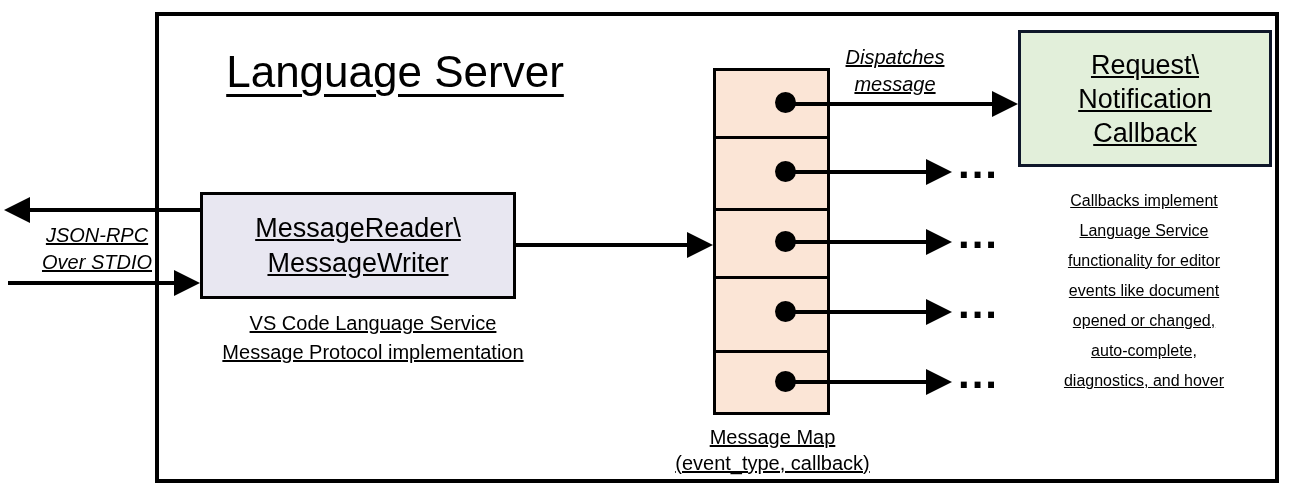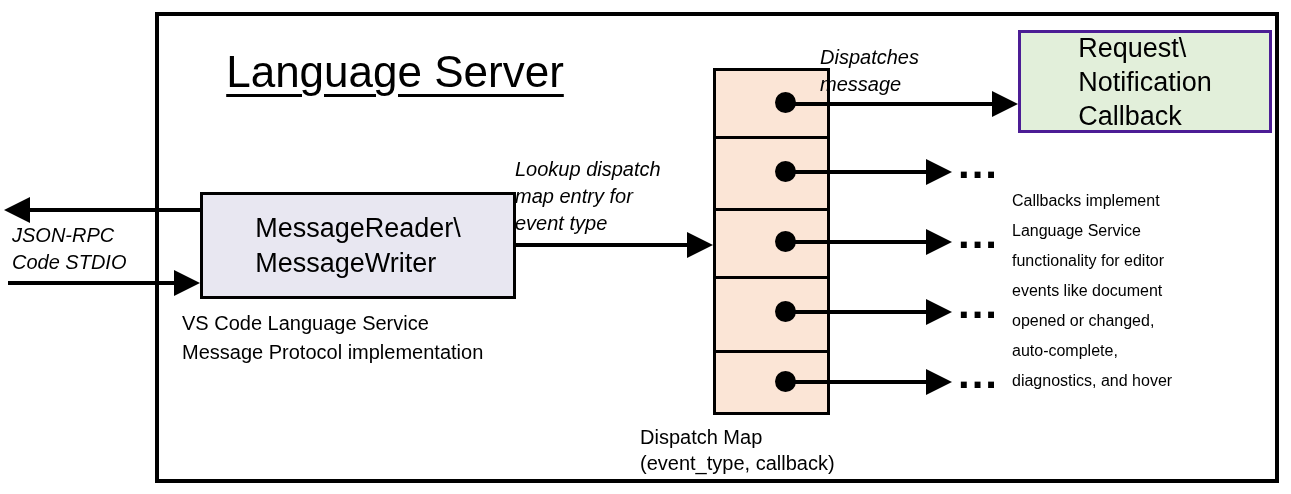--- a/index.html
+++ b/index.html
@@ -6,21 +6,21 @@
   #stage {
     position: relative;
     width: 1291px;
     height: 494px;
     background: #ffffff;
     font-family: "Liberation Sans", sans-serif;
     color: #000;
     overflow: hidden;
   }
   .abs { position: absolute; }
-  .txt { white-space: pre-line; text-align: left; }
+  .txt { white-space: pre-line; text-align: center; text-decoration: underline; }
   .italic { font-style: italic; }
 
   
   #outer-box {
     left: 155px; top: 12px; width: 1124px; height: 471px;
     border: 4px solid #000; box-sizing: border-box;
   }
 
   #diagram-title {
     left: 210px; top: 50px; width: 370px;
@@ -104,22 +104,22 @@
   }
   #ellipsis-2 { top: 143px; }
   #ellipsis-3 { top: 213px; }
   #ellipsis-4 { top: 283px; }
   #ellipsis-5 { top: 353px; }
 
   #dispatches-label { left: 820px; top: 44px; width: 150px; font-size: 20px; line-height: 27px; }
 
   
   #callback-box {
-    left: 1018px; top: 30px; width: 254px; height: 103px;
-    background: #e2efda; border: 3px solid #4c1d95; box-sizing: border-box;
+    left: 1018px; top: 30px; width: 254px; height: 137px;
+    background: #e2efda; border: 3px solid #0f172a; box-sizing: border-box;
     display: flex; align-items: center; justify-content: center;
     font-size: 27px; line-height: 34px;
   }
   #callbacks-note { left: 1012px; top: 186px; width: 264px; font-size: 16px; line-height: 30px; }
 
   #dispatch-map-label { left: 640px; top: 424px; width: 265px; font-size: 20px; line-height: 26px; }
 </style>
 </head>
 <body>
 
@@ -127,34 +127,31 @@
 
   <div id="outer-box" class="abs"></div>
 
   <div id="diagram-title" class="abs"><span>Language Server</span></div>
 
   <div id="stdio-out-line" class="abs hline"></div>
   <div id="stdio-out-head" class="abs head-left"></div>
   <div id="stdio-in-line" class="abs hline"></div>
   <div id="stdio-in-head" class="abs head-right"></div>
   <div id="json-rpc-label" class="abs txt italic">JSON-RPC
-Code STDIO</div>
+Over STDIO</div>
 
   <div id="message-box-caption" class="abs txt">VS Code Language Service
 Message Protocol implementation</div>
   <div id="message-box" class="abs">
     <div class="txt">MessageReader\
 MessageWriter</div>
   </div>
 
   <div id="lookup-line" class="abs hline"></div>
   <div id="lookup-head" class="abs head-right"></div>
-  <div id="lookup-label" class="abs txt italic">Lookup dispatch
-map entry for
-event type</div>
 
   <div id="dispatch-map" class="abs">
     <div id="divider-1" class="abs cell-divider"></div>
     <div id="divider-2" class="abs cell-divider"></div>
     <div id="divider-3" class="abs cell-divider"></div>
     <div id="divider-4" class="abs cell-divider"></div>
   </div>
   <div id="dot-1" class="abs map-dot"></div>
   <div id="dot-2" class="abs map-dot"></div>
   <div id="dot-3" class="abs map-dot"></div>
@@ -186,16 +183,16 @@
 Callback</div>
   </div>
   <div id="callbacks-note" class="abs txt">Callbacks implement
 Language Service
 functionality for editor
 events like document
 opened or changed,
 auto-complete,
 diagnostics, and hover</div>
 
-  <div id="dispatch-map-label" class="abs txt">Dispatch Map
+  <div id="dispatch-map-label" class="abs txt">Message Map
 (event_type, callback)</div>
 
 </div>
 
 </body></html>

